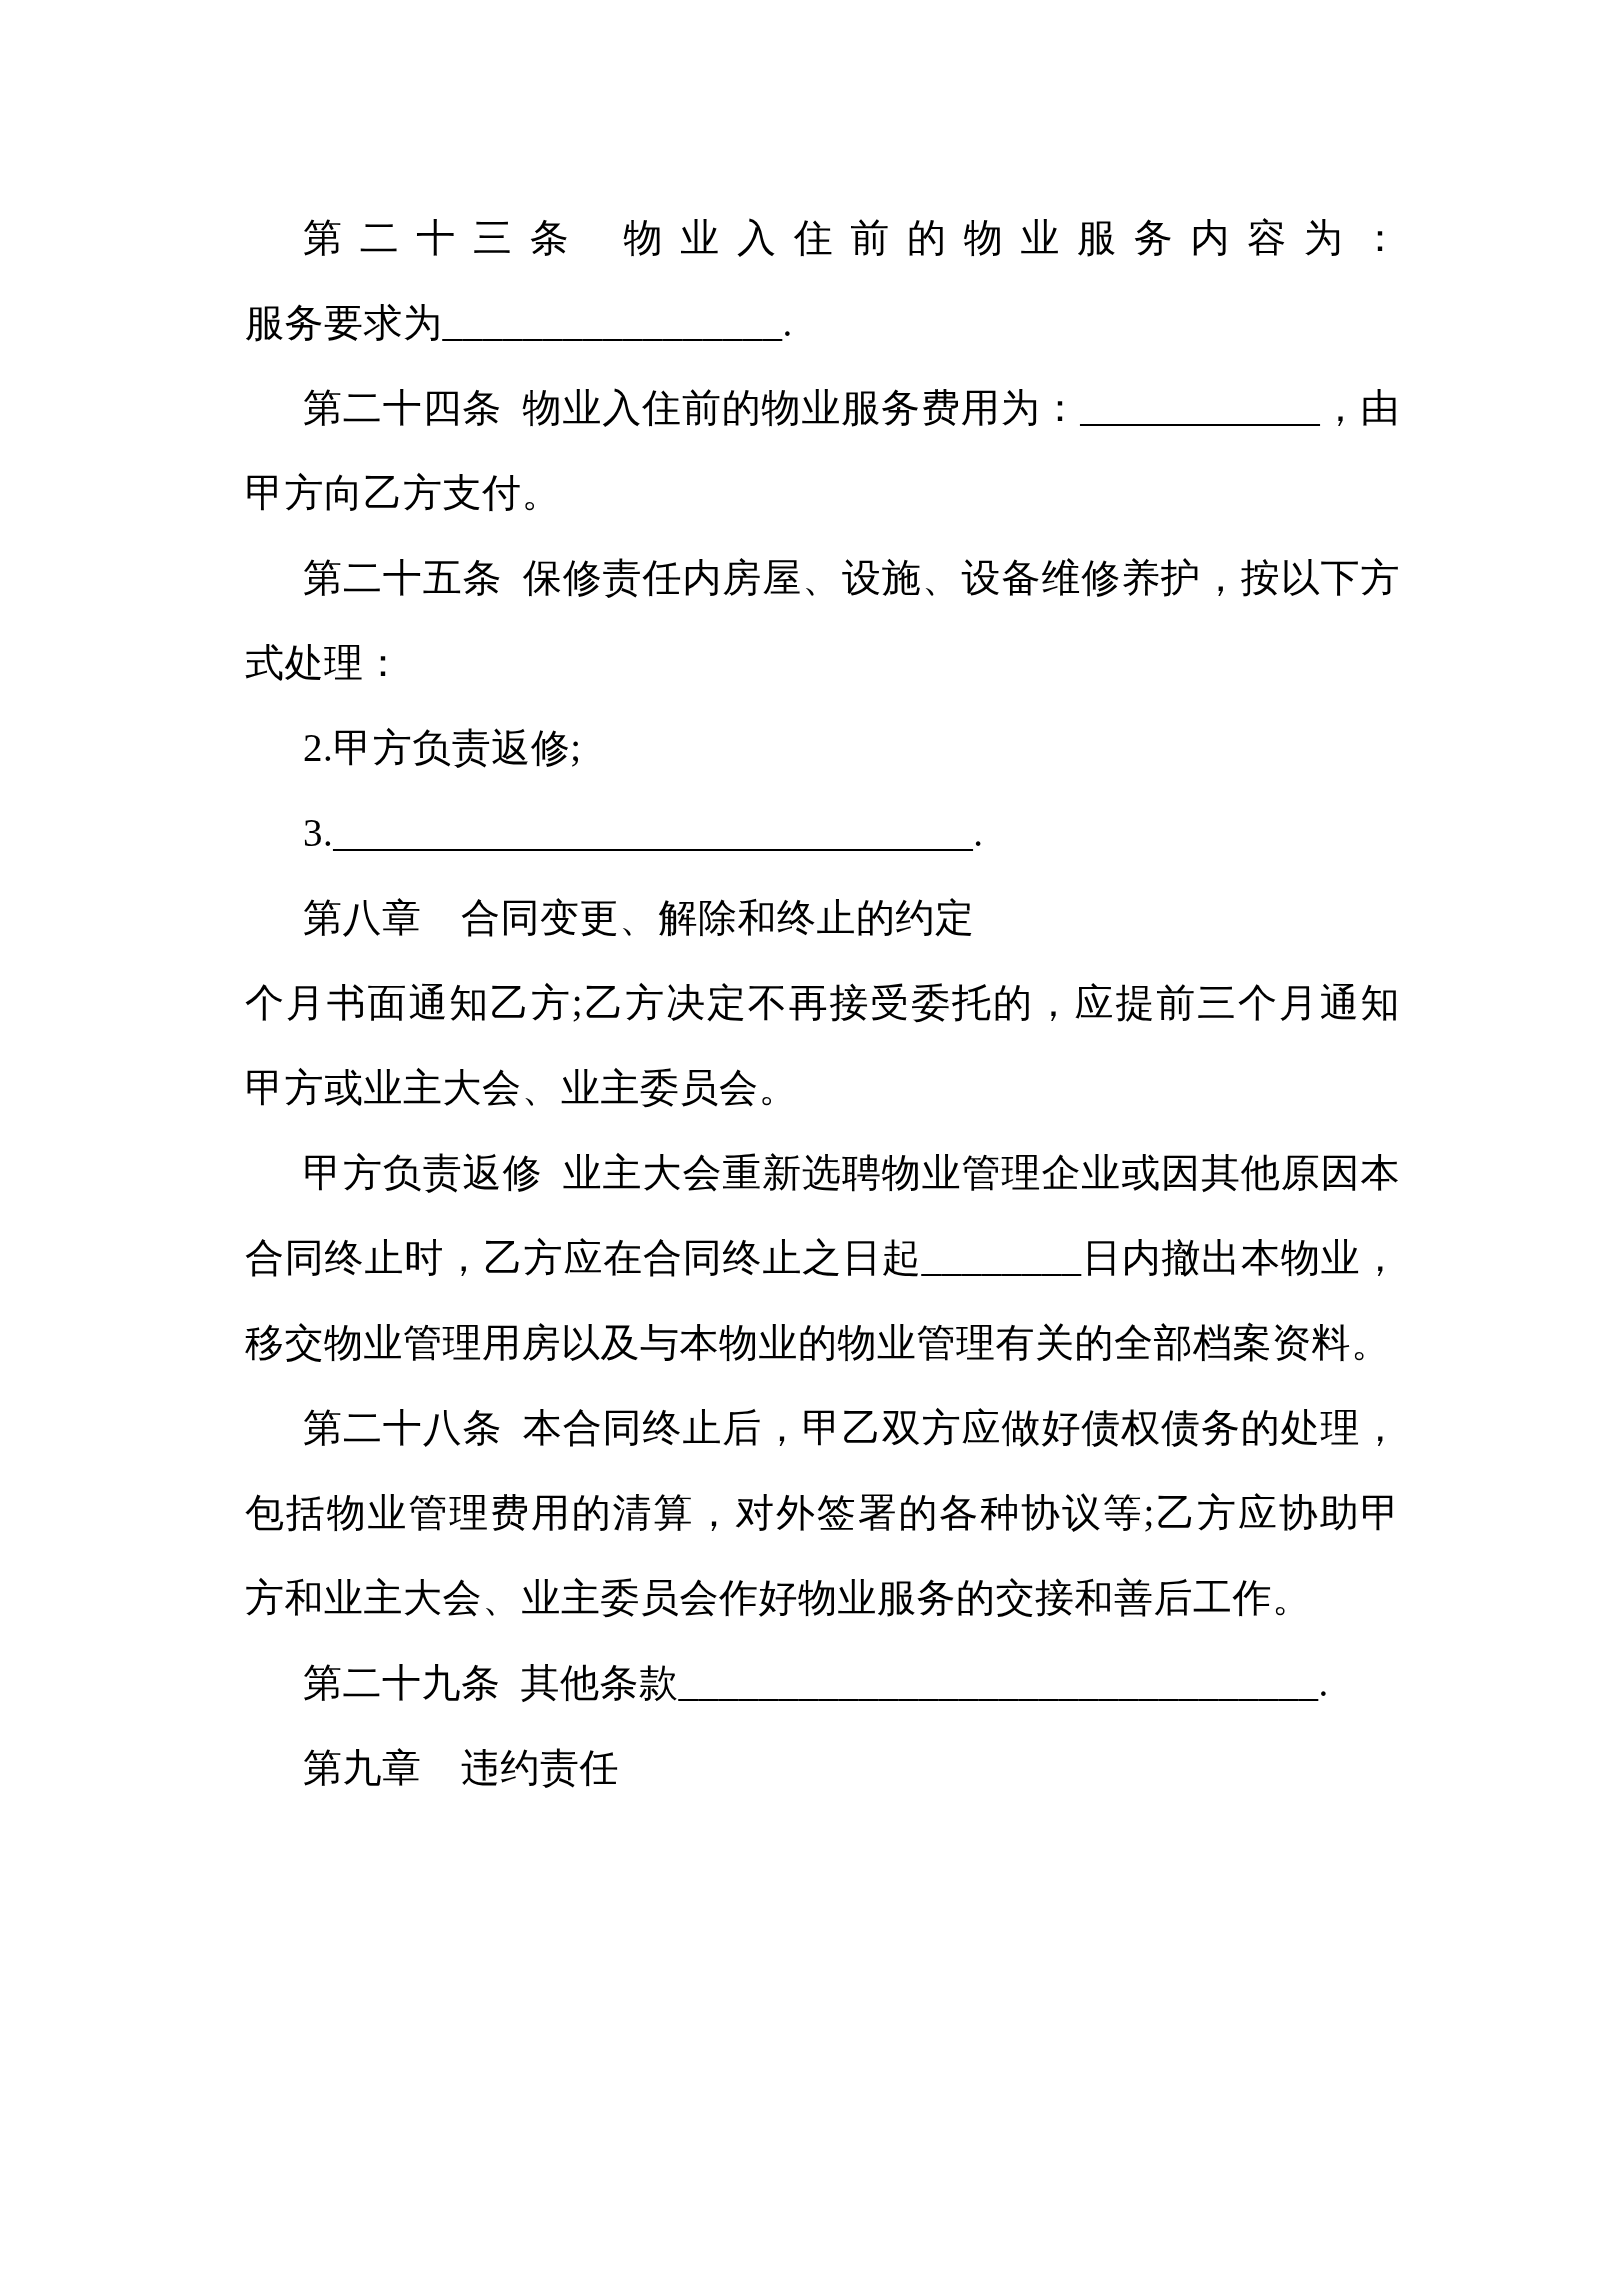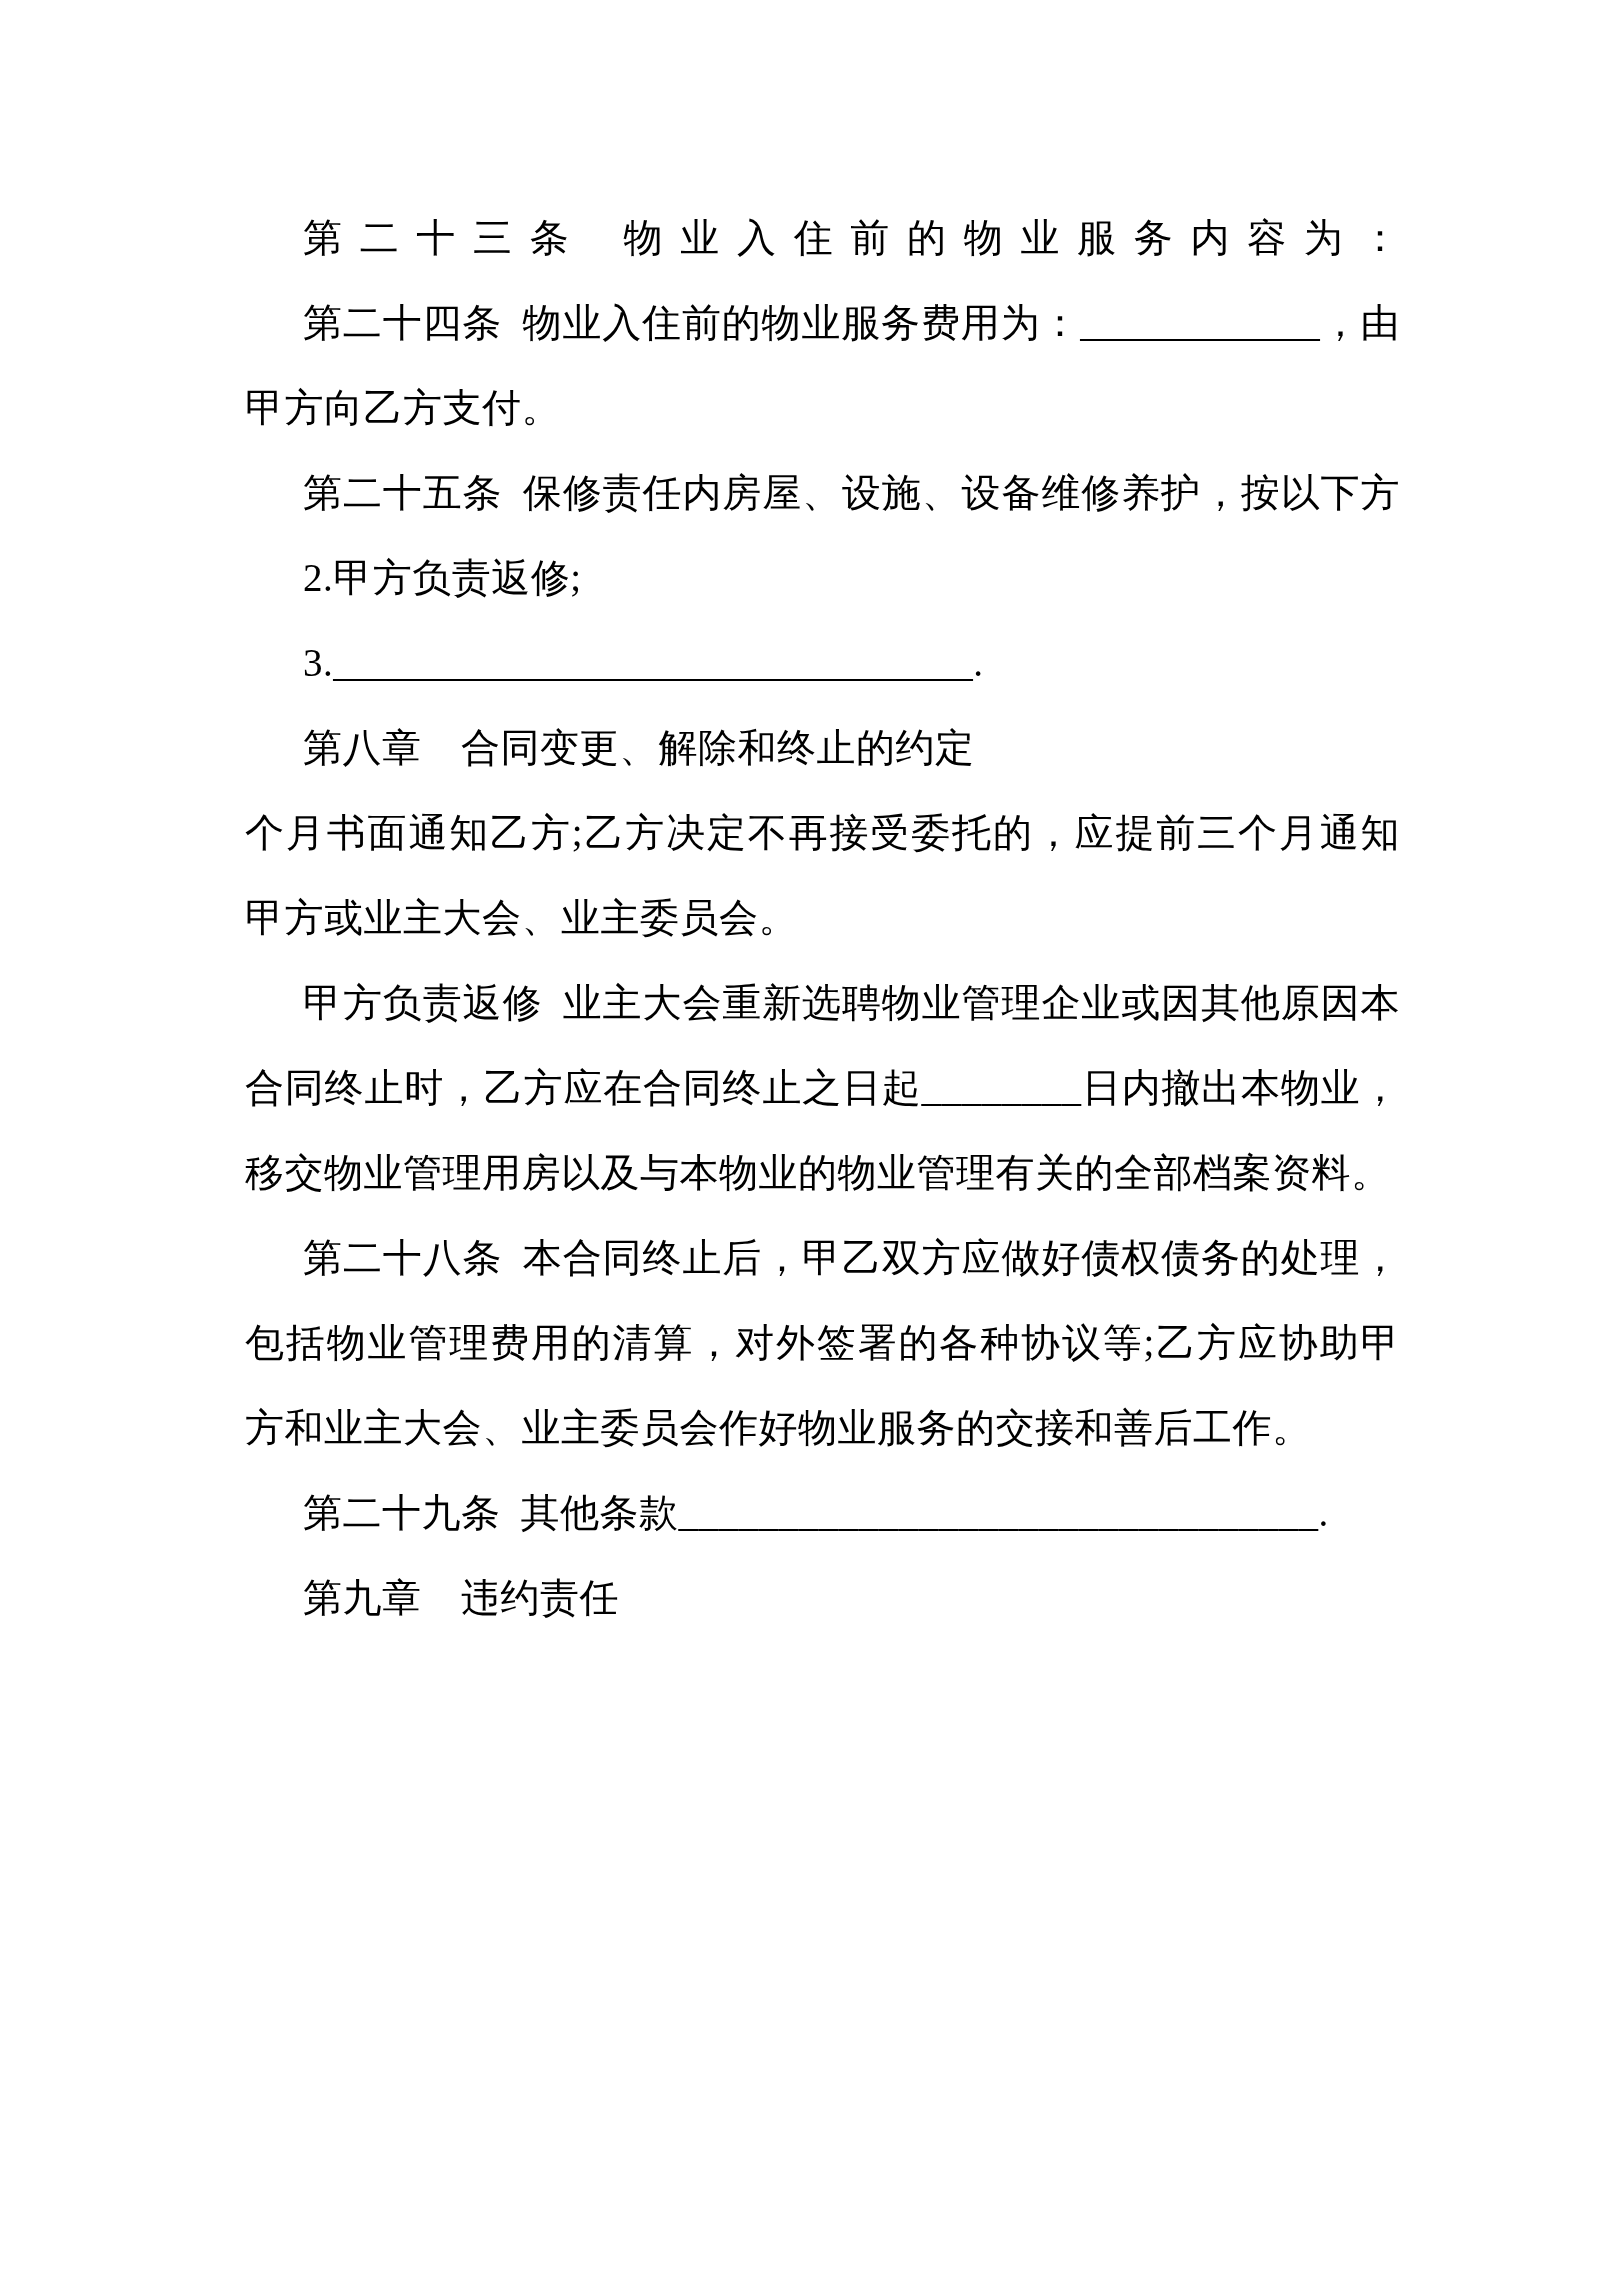--- a/index.html
+++ b/index.html
@@ -45,23 +45,25 @@
     text-align: justify;
     text-align-last: justify;
   }
 </style>
 </head>
 <body>
 
 <div class="page">
   <div class="content">
     <div class="line indent fill">第二十三条 物业入住前的物业服务内容为：________________;</div>
+    <div class="line">服务要求为_________________.</div>
     <div class="line indent fill">第二十四条 物业入住前的物业服务费用为：____________，由</div>
     <div class="line">甲方向乙方支付。</div>
     <div class="line indent fill">第二十五条 保修责任内房屋、设施、设备维修养护，按以下方</div>
+    <div class="line">式处理：</div>
     <div class="line indent">2.甲方负责返修;</div>
     <div class="line indent">3.________________________________.</div>
     <div class="line indent">第八章 合同变更、解除和终止的约定</div>
     <div class="line fill">个月书面通知乙方;乙方决定不再接受委托的，应提前三个月通知</div>
     <div class="line">甲方或业主大会、业主委员会。</div>
     <div class="line indent fill">甲方负责返修 业主大会重新选聘物业管理企业或因其他原因本</div>
     <div class="line fill">合同终止时，乙方应在合同终止之日起________日内撤出本物业，</div>
     <div class="line">移交物业管理用房以及与本物业的物业管理有关的全部档案资料。</div>
     <div class="line indent fill">第二十八条 本合同终止后，甲乙双方应做好债权债务的处理，</div>
     <div class="line fill">包括物业管理费用的清算，对外签署的各种协议等;乙方应协助甲</div>

